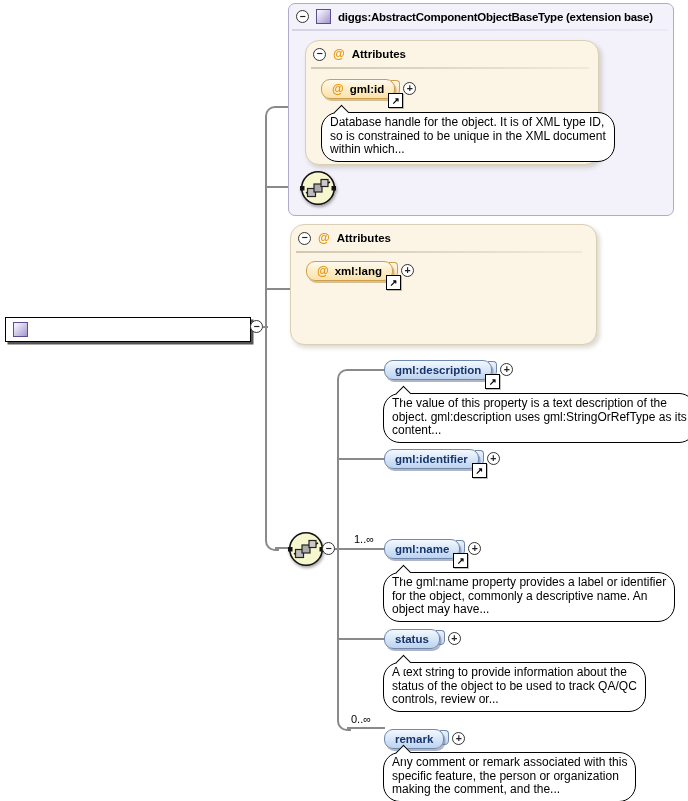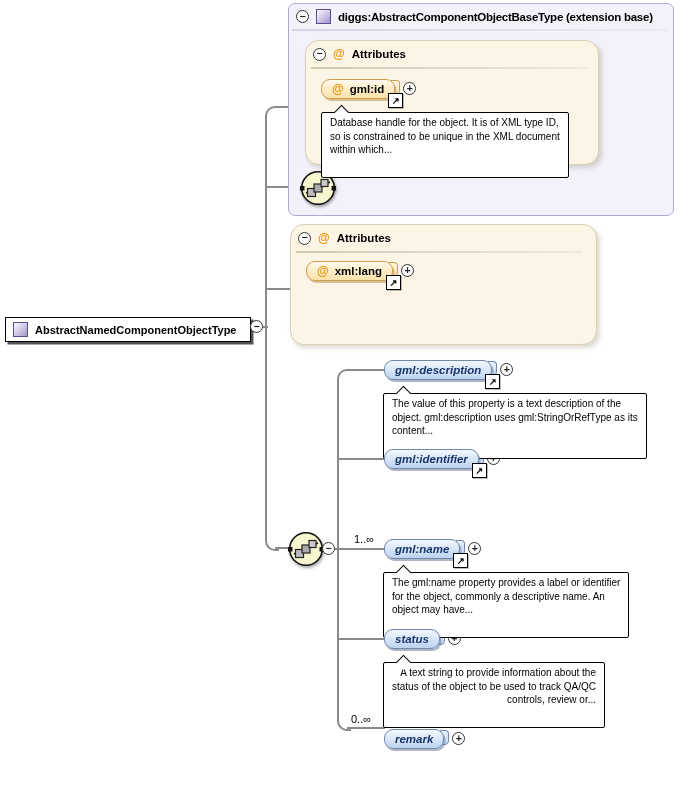--- a/index.html
+++ b/index.html
@@ -41,37 +41,37 @@
   .toggle.abs{position:absolute;}
 
   
   .row{position:absolute;display:flex;align-items:flex-start;height:20px;}
   .box-wrap{position:relative;display:inline-flex;align-items:flex-start;}
   .node{display:inline-flex;align-items:center;position:relative;z-index:2;
         padding:2px 10px 3px;border-radius:9px;font-weight:bold;font-size:11.5px;
         white-space:nowrap;box-sizing:border-box;height:20px;}
   .node.elem{border:1.3px solid #6f88ac;color:#17356b;
         background:linear-gradient(180deg,#f3f8fe 0%,#dbe8f8 45%,#bcd3f0 100%);
-        box-shadow:1.5px 2px 0 rgba(110,120,145,.55);font-style:italic;}
+        box-shadow:1.5px 2px 0 rgba(110,120,145,.55);}
   .node.attr{border:1.3px solid #cd9f4c;color:#000;gap:6px;
         background:linear-gradient(180deg,#fffaf0 0%,#fdeecb 45%,#fbe2ac 100%);
         box-shadow:1.5px 2px 0 rgba(170,135,70,.5);}
   .tail{width:8px;height:13px;margin-left:-4px;margin-top:1px;z-index:1;
         border:1.3px solid #6f88ac;border-left:none;border-radius:0 6px 7px 7px;
         background:linear-gradient(180deg,#eaf2fc,#c3d7f2);}
   .tail.orange{border-color:#cd9f4c;background:linear-gradient(180deg,#fff8ea,#f8debc);}
   .plus{margin-left:3px;margin-top:3px;}
   .ref-arrow{position:absolute;right:-3px;bottom:-9px;width:13px;height:13px;z-index:3;
              background:#fff;border:1.6px solid #000;display:flex;align-items:center;
              justify-content:center;font-size:9.5px;font-weight:bold;color:#000;
              box-shadow:1px 1px 0 rgba(0,0,0,.25);}
 
   
-  .doc{position:absolute;background:#fff;border:1.6px solid #000;border-radius:2px;
-       padding:3px 8px 20px;font-size:10px;line-height:13.5px;white-space:pre;z-index:2;}
+  .doc{position:absolute;background:#fff;border:1.6px solid #000;border-radius:17px;
+       padding:3px 8px 4px;font-size:12px;line-height:13.5px;white-space:pre;z-index:2;}
   .doc::before{content:"";position:absolute;top:-6px;left:14px;width:10px;height:10px;
        background:#fff;border-left:1.6px solid #000;border-top:1.6px solid #000;
        transform:rotate(45deg);}
 
   .occurs{position:absolute;font-size:11px;color:#000;white-space:nowrap;}
 
   .seq{position:absolute;width:36px;height:36px;
        filter:drop-shadow(1.5px 2px 1.5px rgba(0,0,0,.35));}
 </style>
 </head>
@@ -153,21 +153,20 @@
         <span>xml:lang</span>
       </span>
       <span class="tail orange"></span>
       <span class="ref-arrow">↗</span>
     </span>
     <span class="toggle plus">+</span>
   </div>
 
   <div class="type-box">
     <span class="sq-icon"></span>
-    <span>AbstractNamedComponentObjectType</span>
   </div>
   <span class="toggle abs" style="left:250px;top:320px;">−</span>
 
   <svg class="seq" style="left:288px;top:531px;" viewBox="0 0 36 36">
     <circle cx="18" cy="18" r="16.3" fill="#f7f7cf" stroke="#111" stroke-width="1.6"></circle>
     <path d="M6 23 L30 12" stroke="#111" stroke-width="1.4" fill="none"></path>
     <rect x="7.5" y="18.5" width="8" height="8" fill="#bdbdbd" stroke="#222" stroke-width="1.2"></rect>
     <rect x="14" y="14" width="8" height="8" fill="#ababab" stroke="#222" stroke-width="1.2"></rect>
     <rect x="21" y="9.5" width="7" height="7" fill="#c9c9c9" stroke="#222" stroke-width="1.2"></rect>
     <rect x="0" y="16" width="4.5" height="4.5" fill="#111"></rect>
@@ -211,25 +210,28 @@
 for the object, commonly a descriptive name. An
 object may have...</div>
 
   <div class="row" style="left:384px;top:629px;">
     <span class="box-wrap">
       <span class="node elem">status</span>
       <span class="tail"></span>
     </span>
     <span class="toggle plus">+</span>
   </div>
-  <div class="doc" style="left:383px;top:662px;text-align:right;">A text string to provide information about the
+  <div class="doc" style="left:383px;top:662px;">A text string to provide information about the
 status of the object to be used to track QA/QC
 controls, review or...</div>
 
   <div class="row" style="left:384px;top:719px;margin-top:10px;">
     <span class="box-wrap">
       <span class="node elem">remark</span>
       <span class="tail"></span>
     </span>
     <span class="toggle plus">+</span>
   </div>
+  <div class="doc" style="left:383px;top:752px;">Any comment or remark associated with this
+specific feature, the person or organization
+making the comment, and the...</div>
 
 </div>
 
 </body></html>

